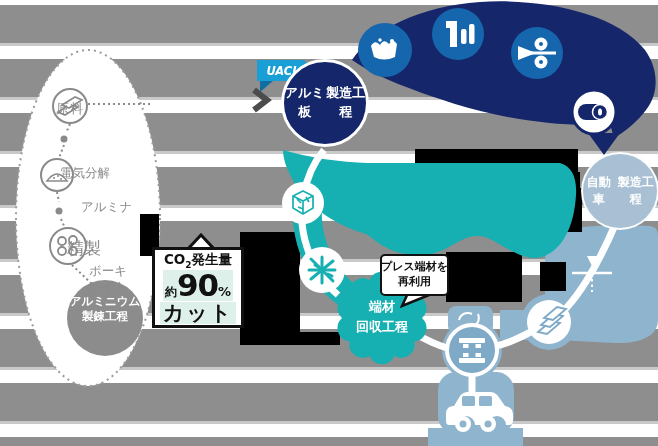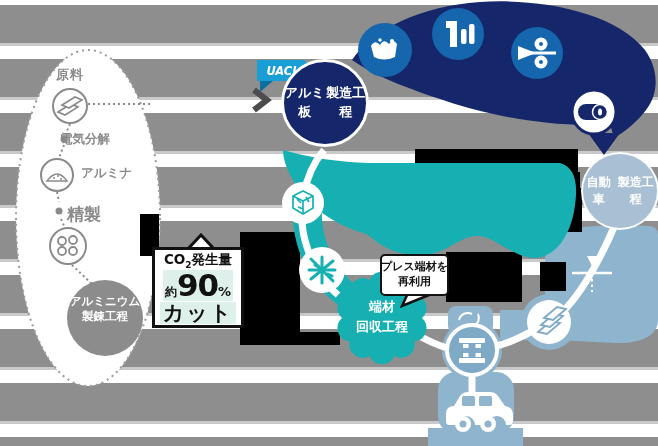--- a/index.html
+++ b/index.html
@@ -10,21 +10,21 @@
       180deg,
       #ffffff 0px, #ffffff 5px,
       #8e8e8e 5px, #8e8e8e 43px,
       #c9c9c9 43px, #c9c9c9 46px,
       #ffffff 46px, #ffffff 54px
     );
   }
   #diagram-svg{position:absolute;left:0;top:0;}
   .abs{position:absolute;box-sizing:border-box;}
   .circle-label{display:flex;flex-direction:row;align-items:center;justify-content:center;text-align:center;color:#fff;font-weight:bold;}
-  .gray-label{color:#8a8a8a;font-weight:700;}
+  .gray-label{color:#8a8a8a;font-weight:400;margin-top:34px;}
   
   #sheet-circle{left:281px;top:59px;width:88px;height:88px;border-radius:50%;
     background:#15266b;border:3px solid #fff;font-size:13px;line-height:1.45;}
   
   #auto-circle{left:581px;top:152px;width:78px;height:78px;border-radius:50%;
     background:#a9c0d4;border:2px solid rgba(255,255,255,.95);font-size:12px;line-height:1.45;}
   
   #smelt-text{left:63px;top:294px;width:84px;font-size:11.5px;line-height:1.3;color:#fff;font-weight:bold;text-align:center;}
   
   #scrap-text{left:339px;top:297px;width:86px;font-size:13px;line-height:1.5;color:#fff;font-weight:bold;text-align:center;}
@@ -267,20 +267,24 @@
 
     <path d="M254,90 L267,100 L254,110" stroke="#4c4c4c" stroke-width="6" fill="none"></path>
 
     <polygon points="260,81 260,92 273,81" fill="#0f6fa0"></polygon>
   </svg>
 
   <div class="abs gray-label" id="lbl-raw">原料</div>
   <div class="abs gray-label" id="lbl-electrolysis">電気分解</div>
   <div class="abs gray-label" id="lbl-alumina">アルミナ</div>
   <div class="abs gray-label" id="lbl-refining">精製</div>
+  <div class="abs gray-label" id="lbl-bauxite">
+    <div>ボーキ</div>
+    <div>サイト</div>
+  </div>
 
   <div class="abs" id="smelt-text">
     <div>アルミニウム</div>
     <div>製錬工程</div>
   </div>
 
   <svg class="abs" id="co2-tail" viewBox="0 0 30 18">
     <path d="M1,17 L15,2 L29,17" fill="#ffffff" stroke="#111" stroke-width="3" stroke-linejoin="miter"></path>
     <rect x="3" y="15" width="24" height="3" fill="#ffffff"></rect>
   </svg>

